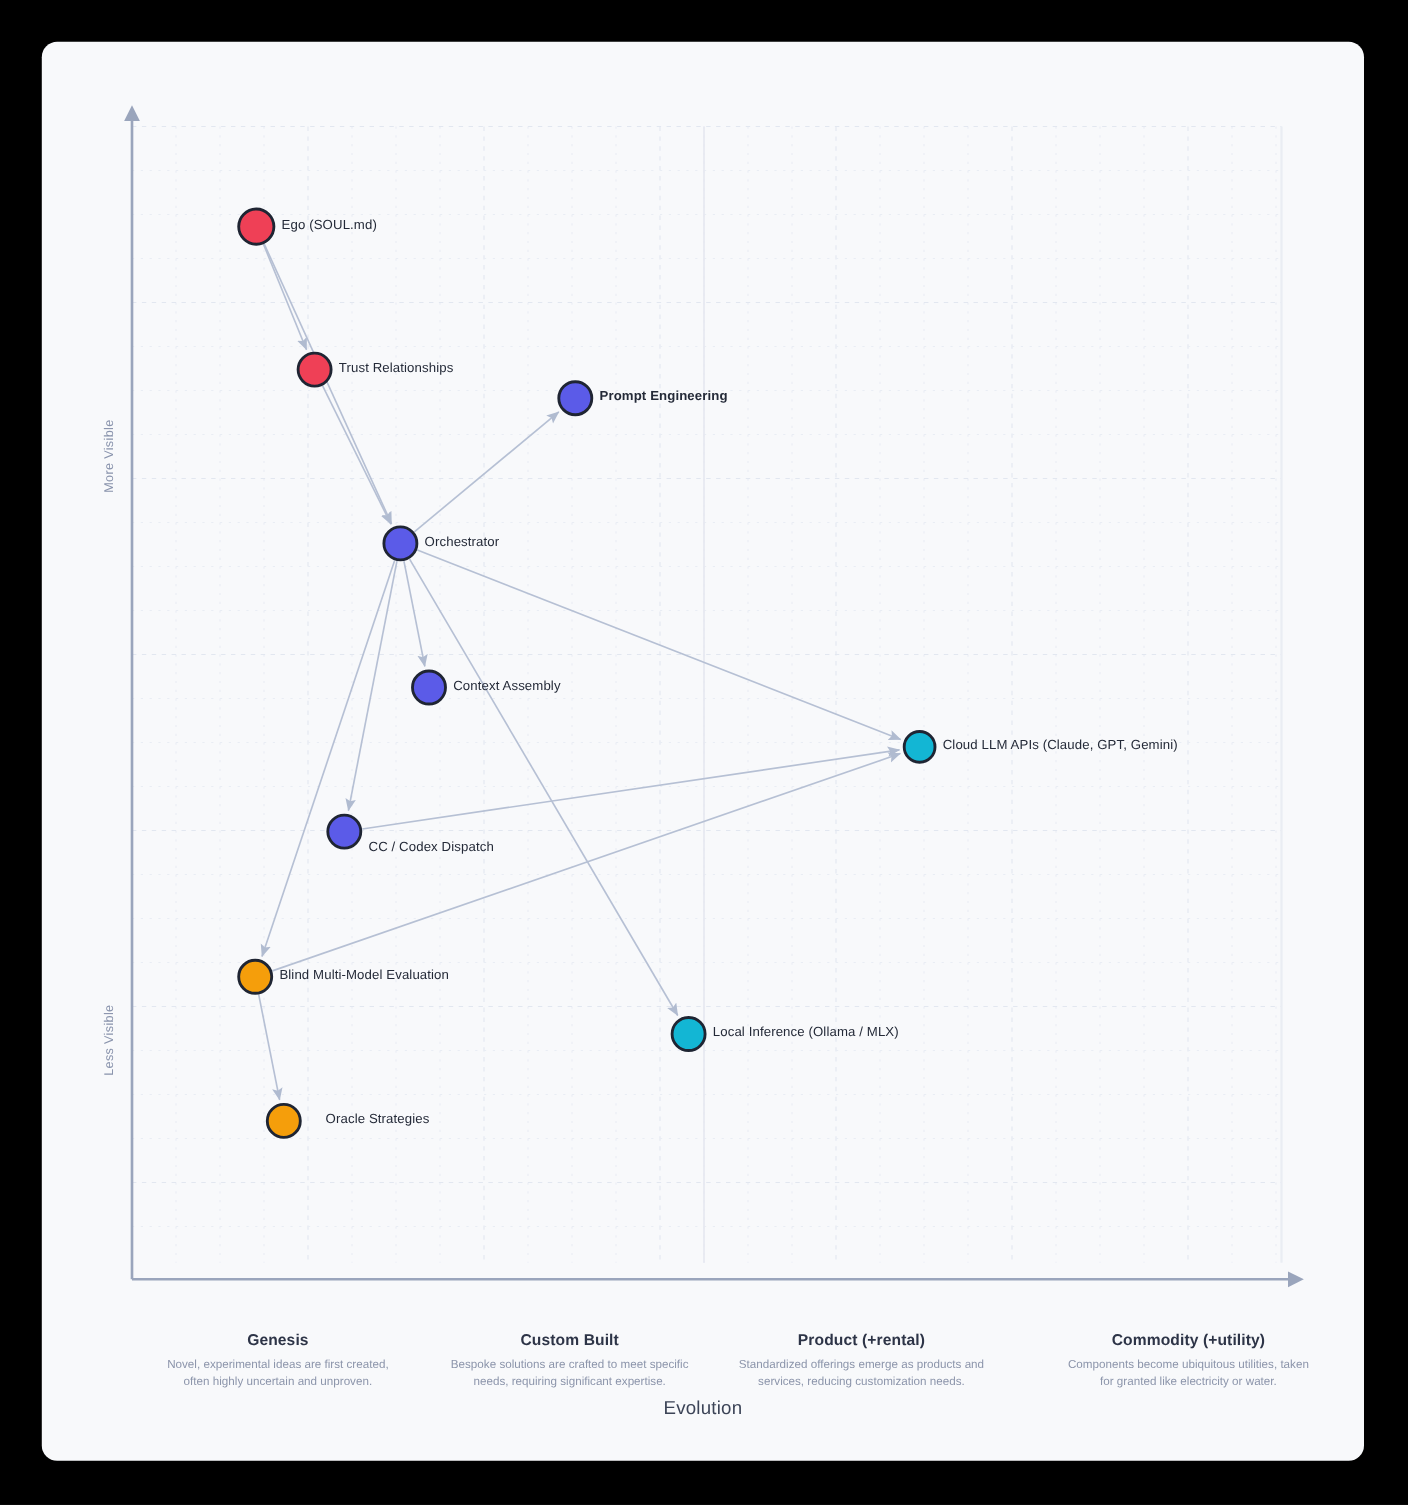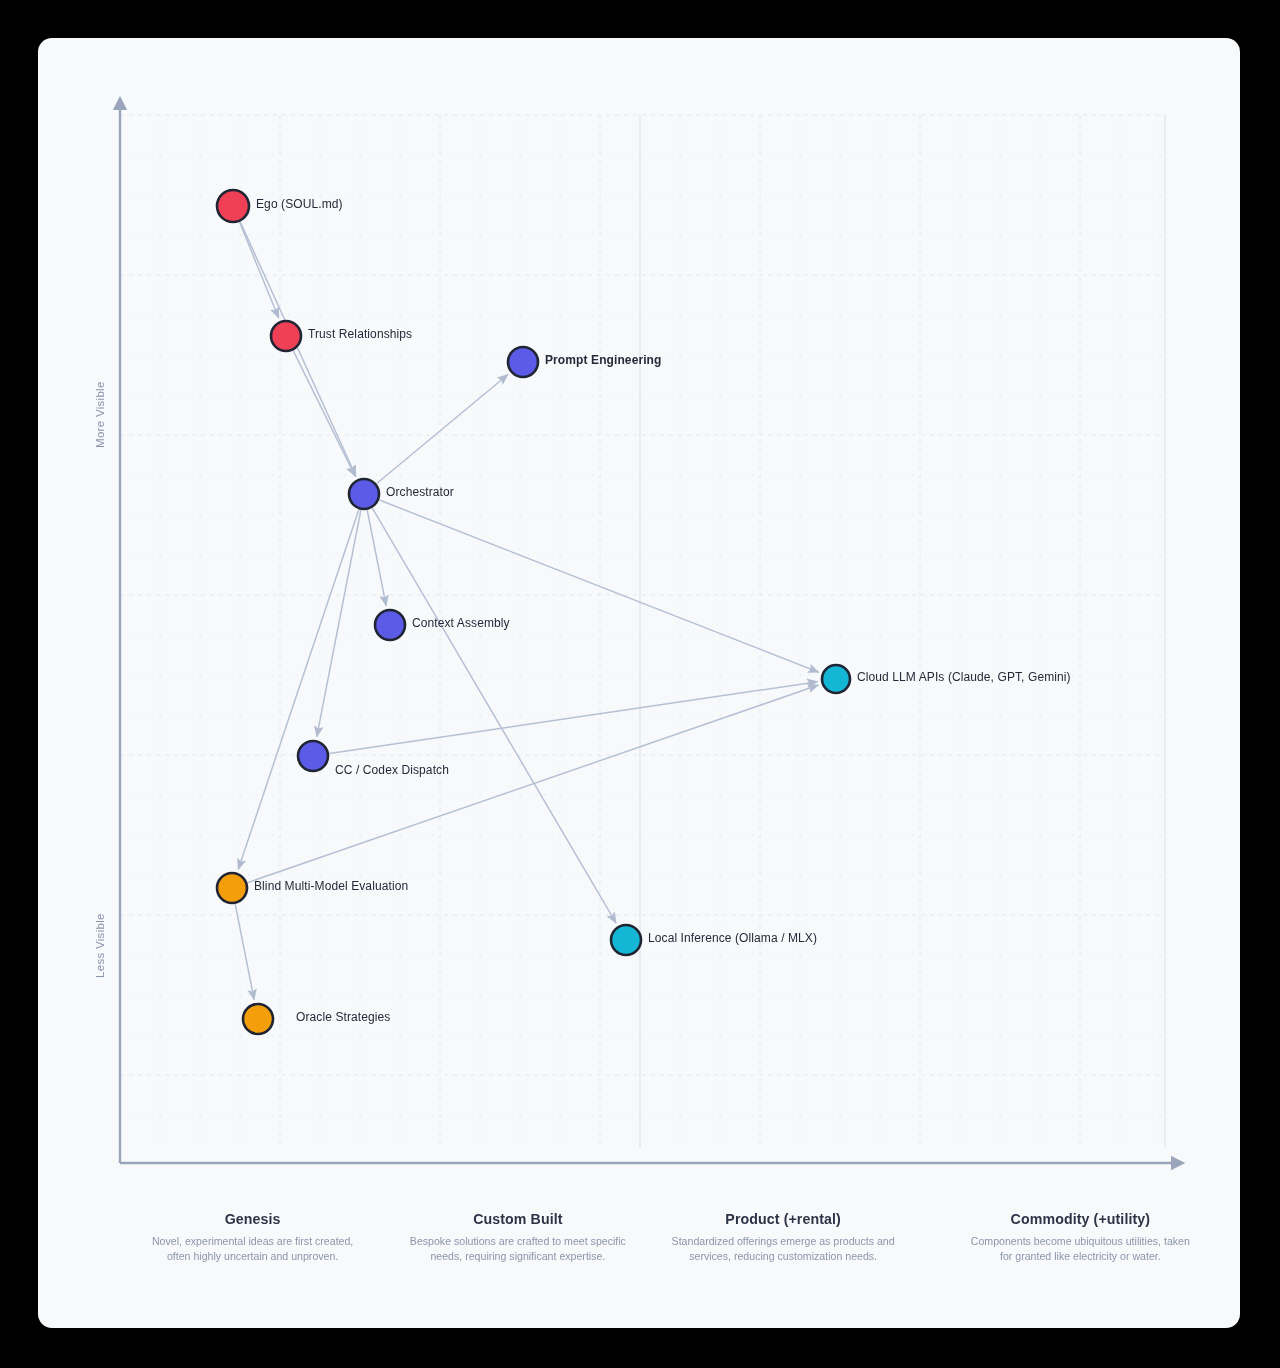--- a/index.html
+++ b/index.html
@@ -224,14 +224,15 @@
         <div class="stage-col" style="left: 632.125px; width: 226px;">
           <div class="stage-title">Product (+rental)</div>
           <div class="stage-desc">Standardized offerings emerge as products and services, reducing customization needs.</div>
         </div>
         <div class="stage-col" style="left: 897.375px; width: 226px; margin-left: 32px;">
           <div class="stage-title">Commodity (+utility)</div>
           <div class="stage-desc">Components become ubiquitous utilities, taken for granted like electricity or water.</div>
         </div>
       </div>
 
+    <div id="evolution-label">Evolution</div>
   </div>
 </div>
 
 </body></html>

